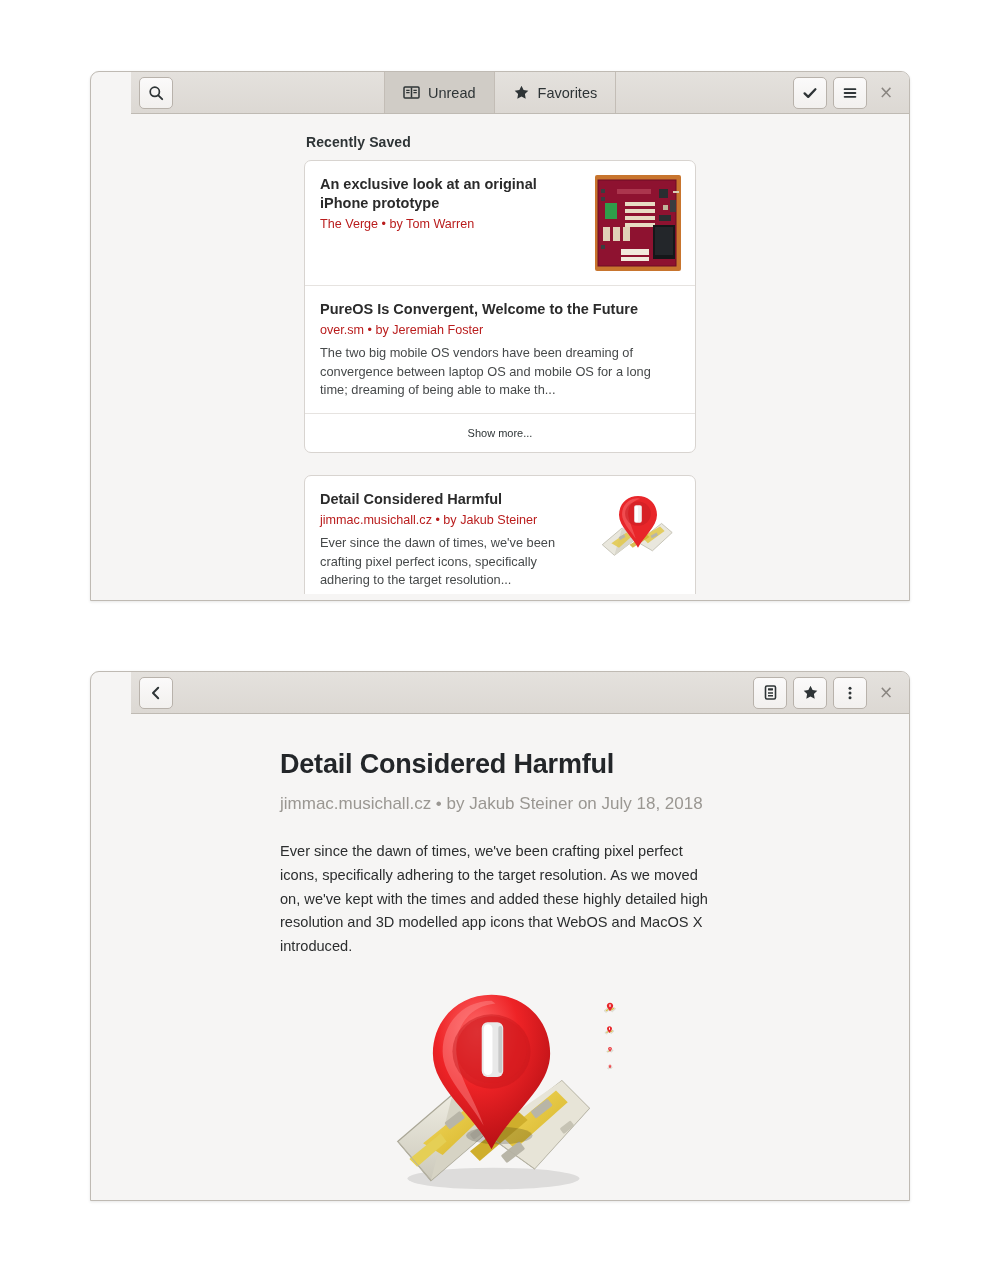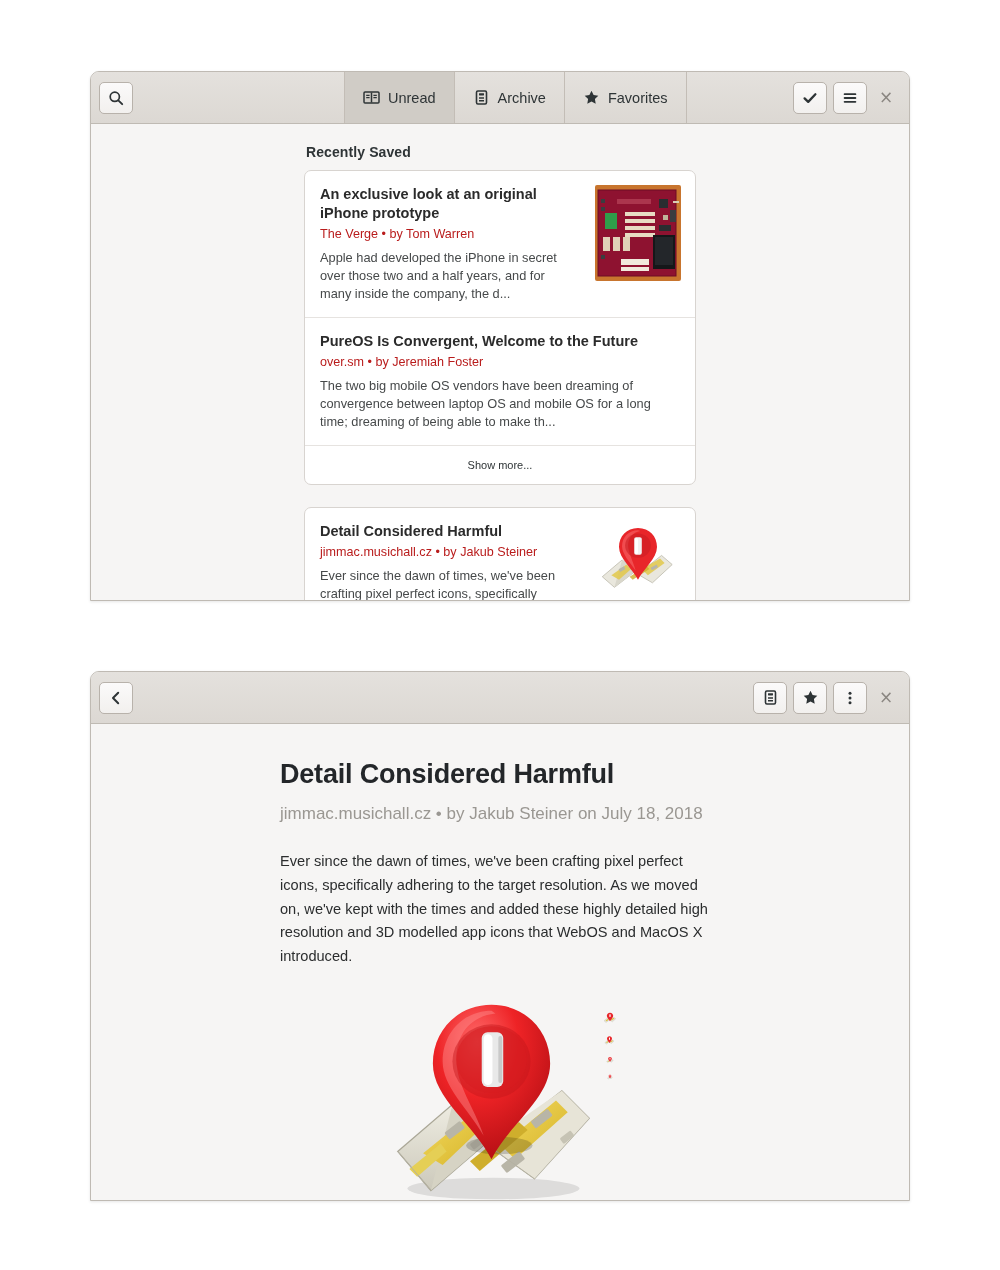--- a/index.html
+++ b/index.html
@@ -15,27 +15,28 @@
   
   .window {
     position: absolute;
     background: #f6f5f4;
     border: 1px solid #bfbab3;
     border-radius: 9px 9px 0 0;
     overflow: hidden;
     box-shadow: 0 1px 3px rgba(0,0,0,0.10);
   }
   .headerbar {
-    height: 52px;
+    height: 42px;
     background: linear-gradient(180deg,#e4e1dd 0%,#dcd8d3 100%);
     border-bottom: 1px solid #bfbab3;
     display: flex;
     align-items: center;
     padding: 0 8px;
     position: relative;
+    margin-left: 40px;
   }
   .hb-btn {
     width: 34px; height: 32px;
     background: linear-gradient(180deg,#fbfafa 0%,#f2f0ee 100%);
     border: 1px solid #b8b2ab;
     border-radius: 5px;
     display: flex; align-items: center; justify-content: center;
     color: #2e3436;
     flex: none;
     cursor: pointer;
@@ -172,31 +173,20 @@
               <line x1="8.5" y1="3.6" x2="8.5" y2="13.4" stroke="#2e3436" stroke-width="1.5"></line>
               <line x1="3.2" y1="6.3" x2="6.6" y2="6.3" stroke="#2e3436" stroke-width="1.2"></line>
               <line x1="3.2" y1="8.6" x2="6.6" y2="8.6" stroke="#2e3436" stroke-width="1.2"></line>
               <line x1="10.4" y1="6.3" x2="13.8" y2="6.3" stroke="#2e3436" stroke-width="1.2"></line>
               <line x1="10.4" y1="8.6" x2="13.8" y2="8.6" stroke="#2e3436" stroke-width="1.2"></line>
             </svg>
           </span>
           <span class="tab-label">Unread</span>
         </div>
 
-        <div class="tab">
-          <span>
-            <svg width="17" height="17" viewBox="0 0 17 17">
-              <rect x="3.5" y="2" width="10" height="13" rx="1.4" fill="none" stroke="#2e3436" stroke-width="1.6"></rect>
-              <rect x="6" y="4.2" width="5" height="2.2" rx="0.4" fill="#2e3436"></rect>
-              <line x1="6" y1="9" x2="11" y2="9" stroke="#2e3436" stroke-width="1.5"></line>
-              <line x1="6" y1="11.8" x2="11" y2="11.8" stroke="#2e3436" stroke-width="1.5"></line>
-            </svg>
-          </span>
-          <span class="tab-label">Archive</span>
-        </div>
 
         <div class="tab">
           <span>
             <svg width="17" height="17" viewBox="0 0 17 17">
               <path d="M8.5 1.8 L10.6 6.1 L15.3 6.8 L11.9 10.1 L12.7 14.8 L8.5 12.6 L4.3 14.8 L5.1 10.1 L1.7 6.8 L6.4 6.1 Z" fill="#2e3436"></path>
             </svg>
           </span>
           <span class="tab-label">Favorites</span>
         </div>
       </div>
@@ -230,21 +220,20 @@
       <div class="col">
 
         <div class="section-title">Recently Saved</div>
 
         <div class="card">
 
           <div class="row">
             <div class="row-text">
               <p class="row-title">An exclusive look at an original iPhone prototype</p>
               <p class="row-meta">The Verge • by Tom Warren</p>
-              <p class="row-excerpt">Apple had developed the iPhone in secret over those two and a half years, and for many inside the company, the d...</p>
             </div>
             <div class="thumb">
               <svg width="86" height="96" viewBox="0 0 86 96">
                 <rect width="86" height="96" fill="#c8752e"></rect>
                 <rect x="3" y="5" width="78" height="86" fill="#8e1230"></rect>
                 <rect x="3" y="5" width="78" height="86" fill="none" stroke="#6d0d24" stroke-width="1"></rect>
                 <rect x="22" y="14" width="34" height="5" fill="#b33f55" opacity=".8"></rect>
                 <rect x="10" y="28" width="12" height="16" fill="#2f9e4a"></rect>
                 <rect x="30" y="27" width="30" height="4" fill="#e8dcc4"></rect>
                 <rect x="30" y="34" width="30" height="4" fill="#e8dcc4"></rect>

